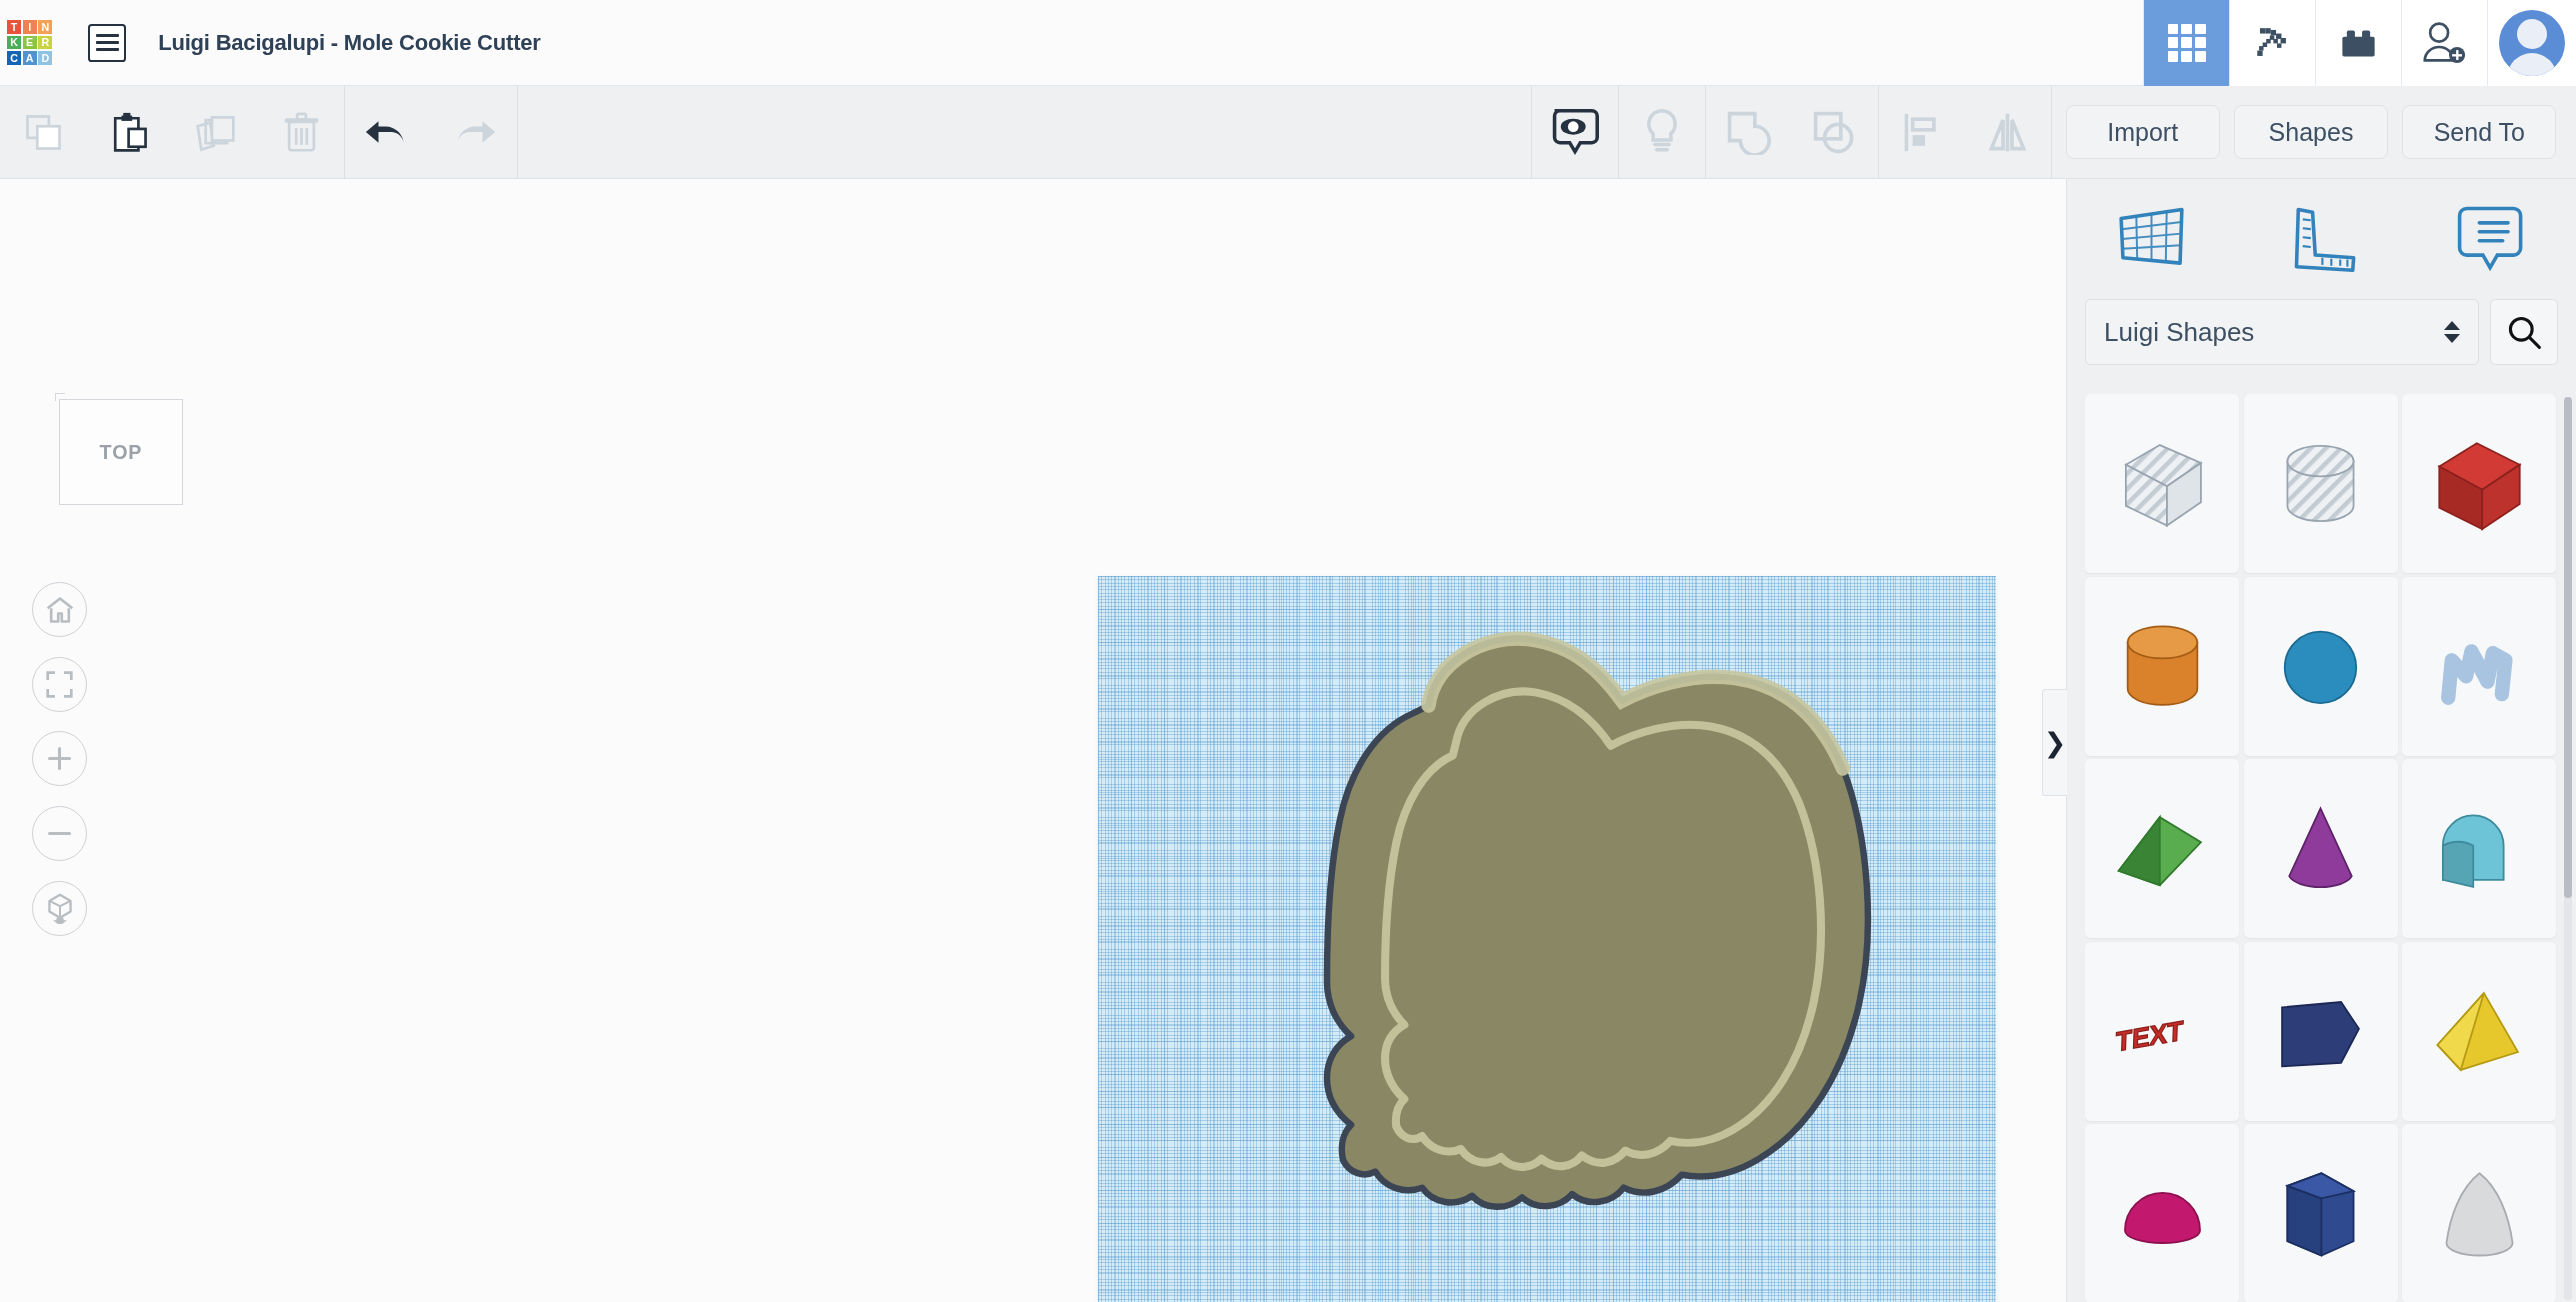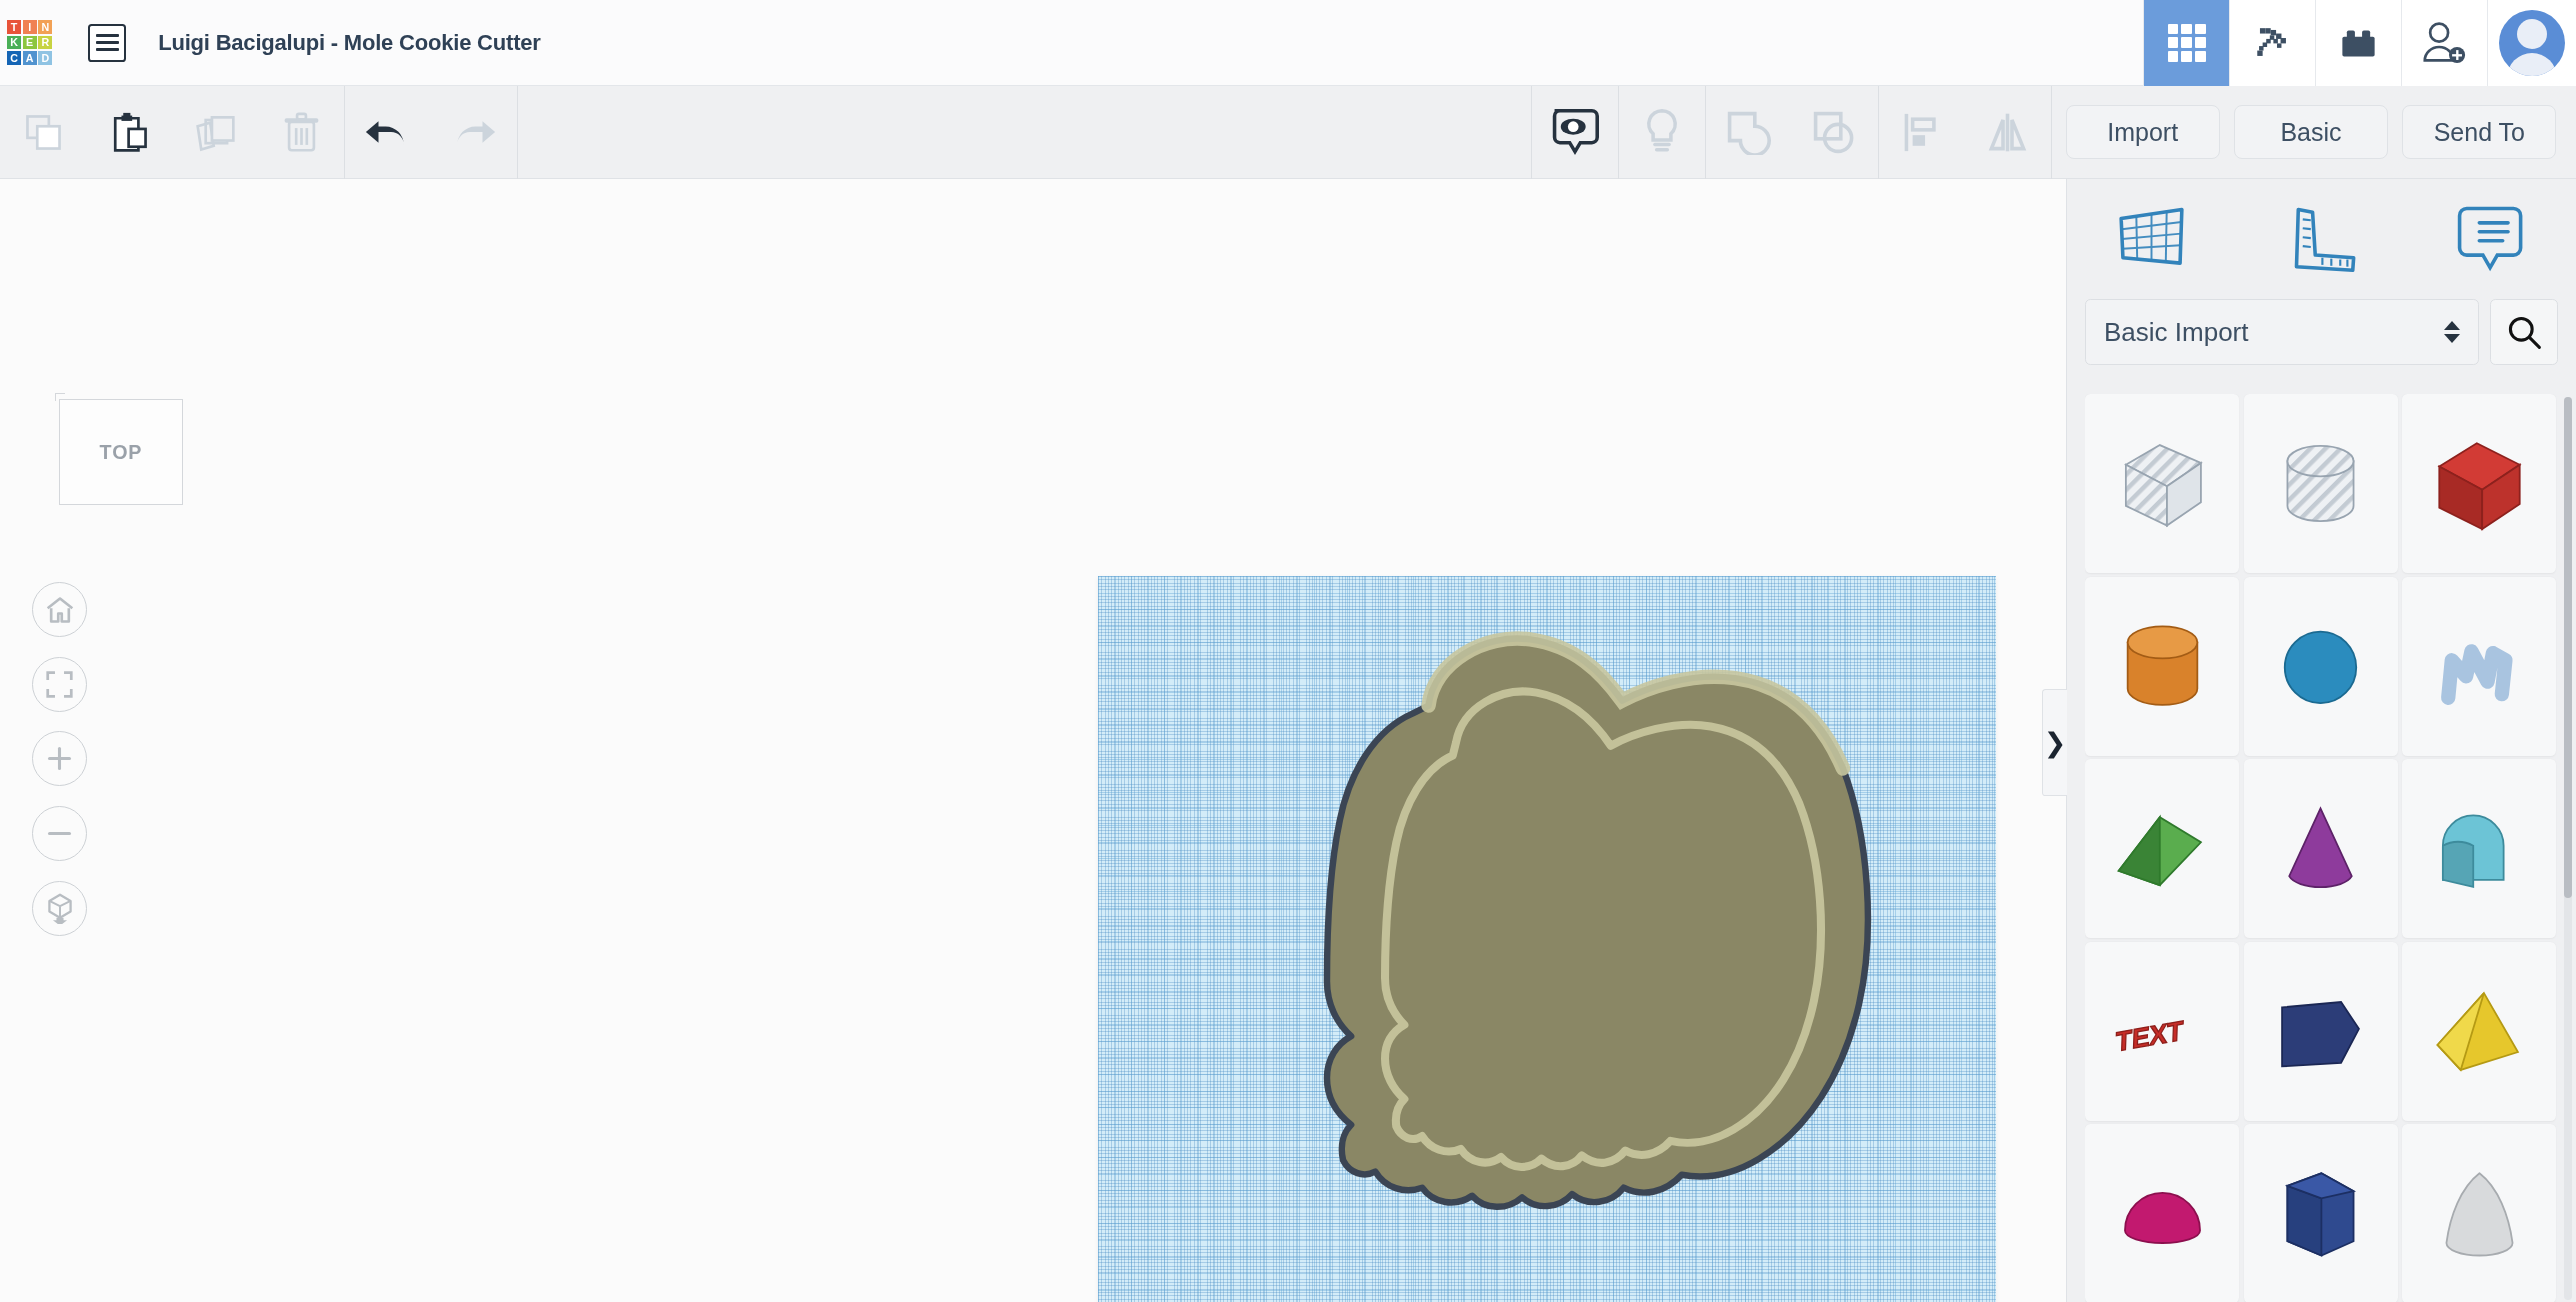--- a/index.html
+++ b/index.html
@@ -341,21 +341,21 @@
     <div class="tb-btn">
       <svg width="43" height="43" viewBox="0 0 48 48">
         <line x1="24" y1="3" x2="24" y2="45" stroke="#ccd4dc" stroke-width="4"></line>
         <path d="M19 42 L19 10 L6 42 Z" fill="none" stroke="#ccd4dc" stroke-width="4"></path>
         <path d="M29 42 L29 10 L42 42 Z" fill="none" stroke="#ccd4dc" stroke-width="4"></path>
       </svg>
     </div>
     <div class="tb-sep"></div>
 
     <div class="tb-text-btn">Import</div>
-    <div class="tb-text-btn">Basic</div>
+    <div class="tb-text-btn">Shapes</div>
     <div class="tb-text-btn" style="margin-right:19.7px;text-align:right;">Send To</div>
   </div>
 
   <div class="canvas">
 
     <div class="workplane"></div>
 
     <svg class="model" width="903" height="841" viewBox="0 0 560 520" style="left: 1098px; top: 385px;">
       <g id="model-g">
         <path d="M205 87 C208 60 240 42 268 46 C296 50 312 66 325 84
@@ -470,21 +470,21 @@
             <line x1="26" y1="22" x2="58" y2="22"></line>
               <line x1="26" y1="32" x2="58" y2="32"></line>
             <line x1="26" y1="42" x2="52" y2="42"></line>
           </g>
         </svg>
       </div>
     </div>
 
     <div class="rp-search-row">
       <div class="rp-select">
-        <span>Basic Import</span>
+        <span>Luigi Shapes</span>
         <span class="spinner">
             <i class="up"></i>
             <i class="dn"></i>
           </span>
       </div>
       <div class="rp-search-btn">
         <svg width="38" height="38" viewBox="0 0 42 42">
           <circle cx="18" cy="18" r="12" fill="none" stroke="#111" stroke-width="3.4"></circle>
           <line x1="27" y1="27" x2="38" y2="38" stroke="#111" stroke-width="3.4" stroke-linecap="round"></line>
         </svg>

